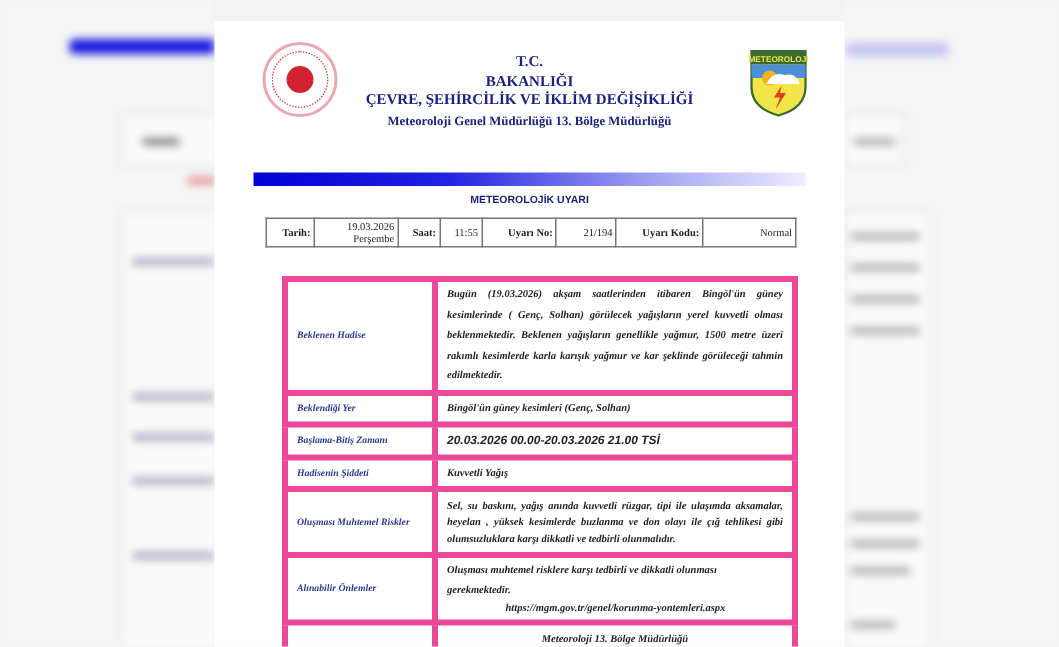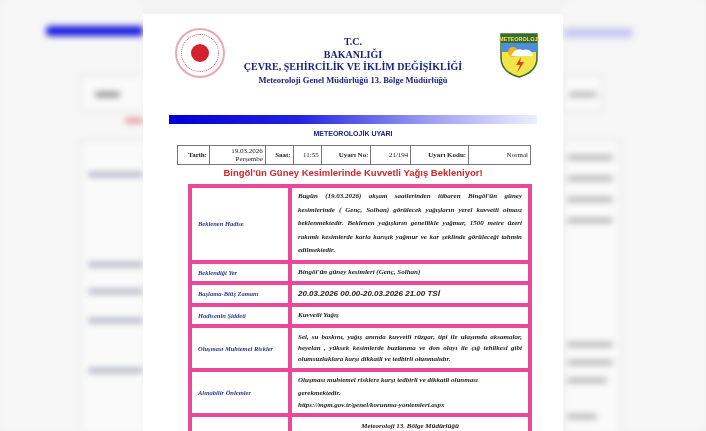--- a/index.html
+++ b/index.html
@@ -123,21 +123,20 @@
       <td class="lbl" style="width:28px;">Saat:</td>
       <td style="width:28px;">11:55</td>
       <td class="lbl" style="width:50px;">Uyarı No:</td>
       <td style="width:40px;">21/194</td>
       <td class="lbl" style="width:58px;">Uyarı Kodu:</td>
       <td style="width:62px;">Normal</td>
     </tr>
   </tbody>
     </table>
 
-  <div class="headline">Bingöl'ün Güney Kesimlerinde Kuvvetli  Yağış Bekleniyor!</div>
 
   <table class="main-table">
     <tbody>
         <tr style="height:64px;">
       <td class="key">Beklenen Hadise</td>
       <td class="val">Bugün (19.03.2026) akşam saatlerinden itibaren Bingöl'ün güney kesimlerinde ( Genç, Solhan) görülecek yağışların yerel kuvvetli olması beklenmektedir. Beklenen yağışların genellikle yağmur, 1500 metre üzeri rakımlı kesimlerde karla karışık yağmur ve kar şeklinde görüleceği tahmin edilmektedir.</td>
     </tr>
     <tr style="height:17px;margin-left:37px;">
       <td class="key">Beklendiği Yer</td>
       <td class="val">Bingöl'ün güney kesimleri  (Genç, Solhan)</td>
@@ -153,21 +152,21 @@
     <tr style="height:44px;padding-left:41px;">
       <td class="key">Oluşması Muhtemel Riskler</td>
       <td class="val">
             <span class="tight">Sel, su baskını, yağış anında kuvvetli rüzgar, tipi ile ulaşımda aksamalar, heyelan , yüksek kesimlerde buzlanma ve don olayı ile çığ tehlikesi gibi  olumsuzluklara  karşı  dikkatli  ve tedbirli olunmalıdır.</span>
           </td>
     </tr>
     <tr style="height:40px;padding-left:20px;">
       <td class="key">Alınabilir Önlemler</td>
       <td class="val">
         <span class="blk" style="line-height:12.5px; text-align:left;">Oluşması muhtemel risklere karşı tedbirli ve dikkatli olunması gerekmektedir.</span>
-        <span class="blk" style="line-height:12px;">https://mgm.gov.tr/genel/korunma-yontemleri.aspx</span>
+        <span class="blk" style="line-height:12px;margin-left:39px;">https://mgm.gov.tr/genel/korunma-yontemleri.aspx</span>
       </td>
     </tr>
     <tr style="height:50px;">
       <td class="key">Uyarı Yapan Merkez</td>
       <td class="val center">
         <span class="blk">Meteoroloji 13. Bölge Müdürlüğü</span>
         <span class="blk">Bölge Tahmin ve Uyarı Merkezi</span>
         <span class="blk">Elazığ</span>
       </td>
     </tr>

